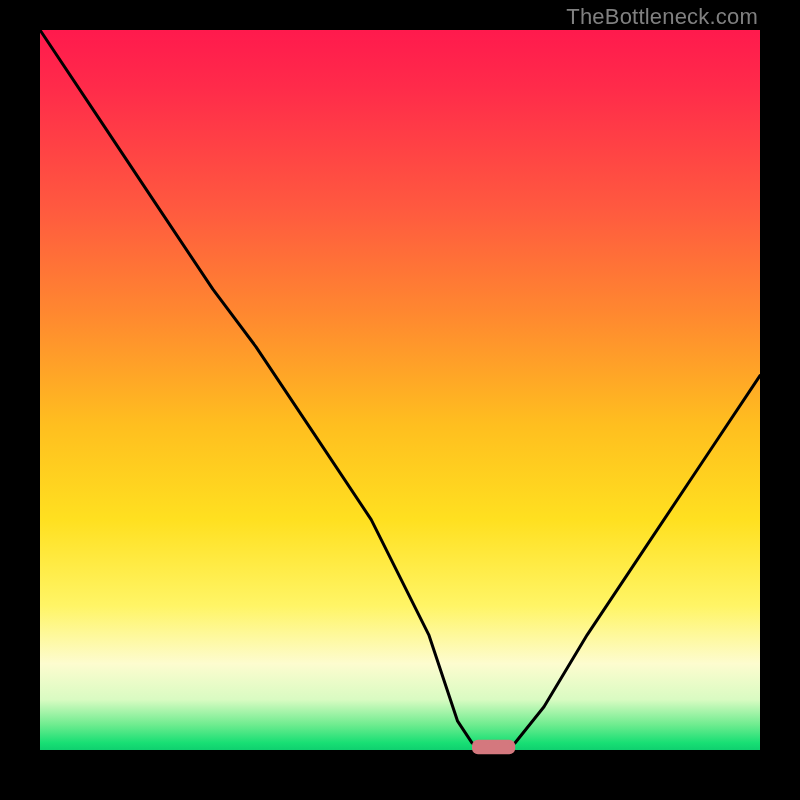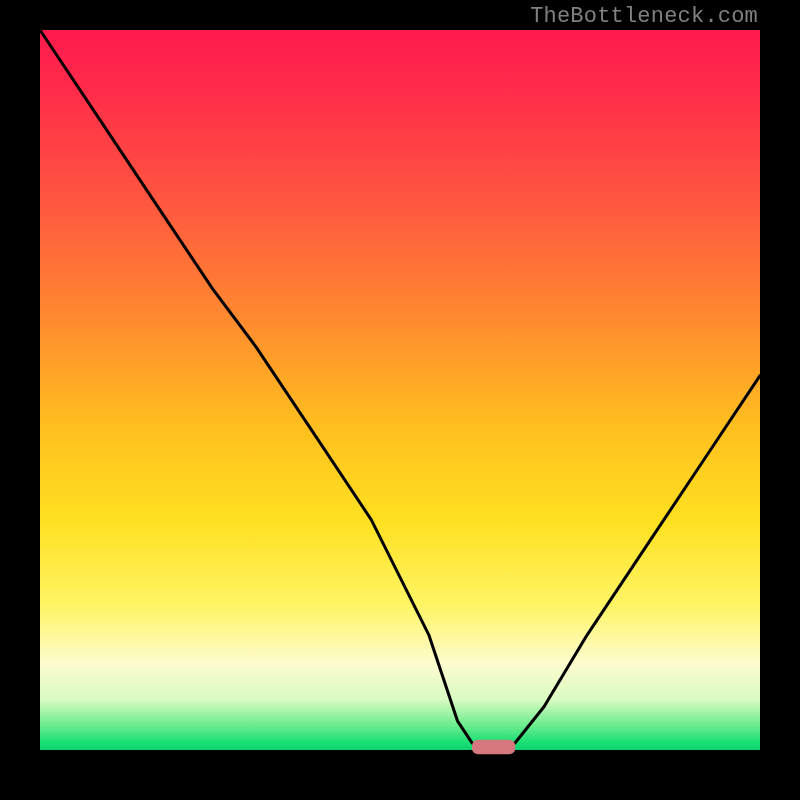--- a/index.html
+++ b/index.html
@@ -9,21 +9,20 @@
     height: 800px;
     background: #000;
     overflow: hidden;
     font-family: Arial, Helvetica, sans-serif;
   }
   .frame {
     position: relative;
     width: 800px;
     height: 800px;
     background: #000;
-    font-family: Liberation Mono, monospace;
   }
   .plot-area {
     position: absolute;
     left: 40px;
     top: 30px;
     width: 720px;
     height: 720px;
     
     background: linear-gradient(
       to bottom,

